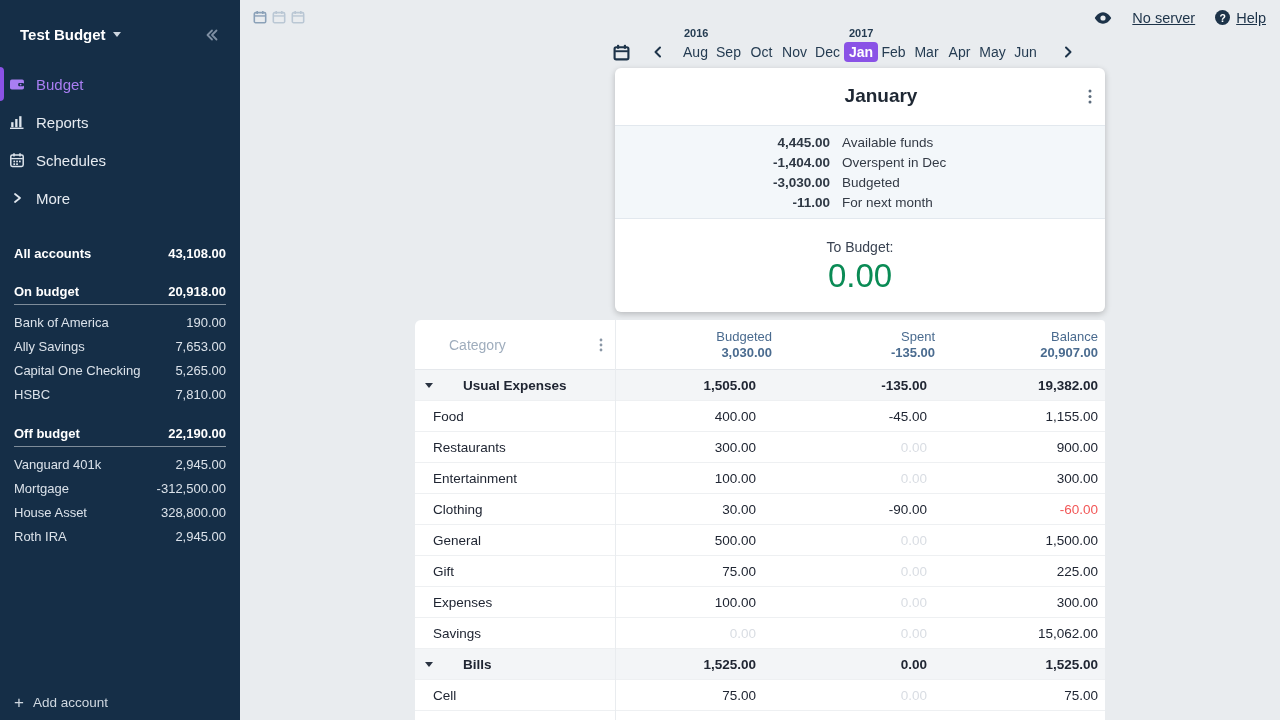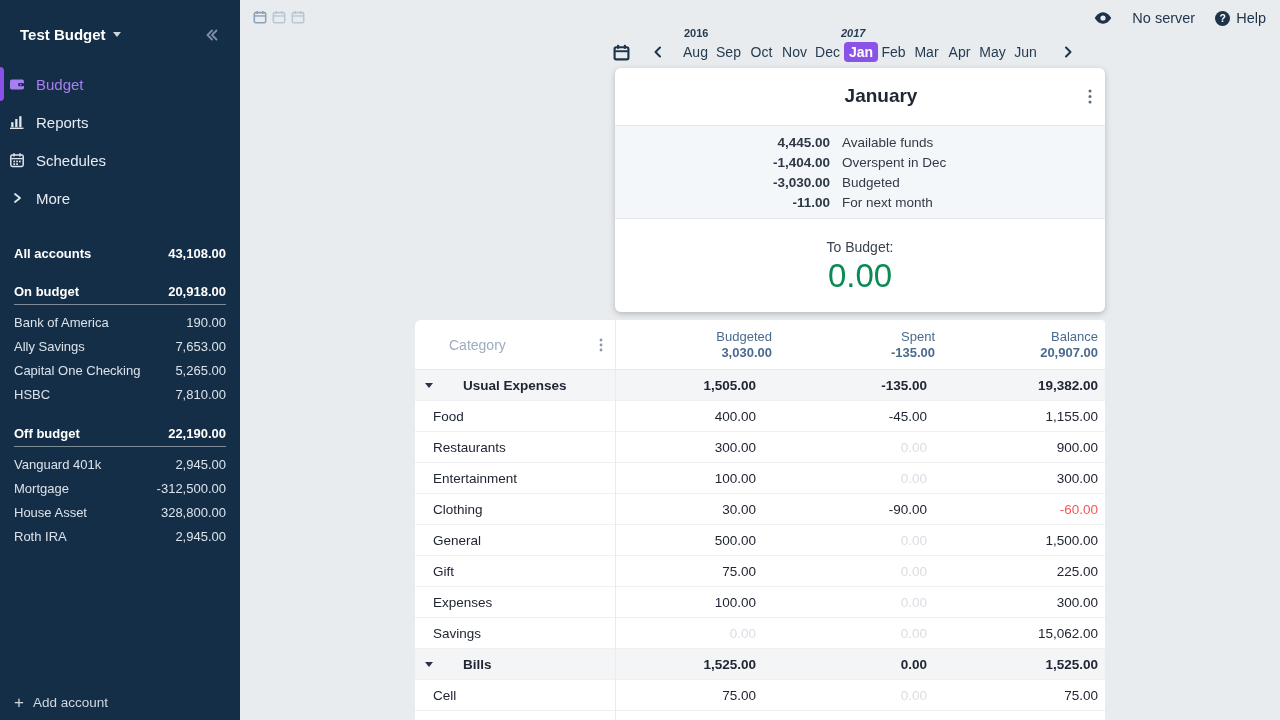--- a/index.html
+++ b/index.html
@@ -27,21 +27,21 @@
   .acct-row.hdr { font-weight:700; color:#fff; height:26px; }
   .acct-row.underlined { border-bottom:1px solid rgba(255,255,255,0.45); margin-bottom:5px; }
   .acct-gap-sm { height:13px; } .acct-gap-lg { height:15px; }
   #add-account { position:absolute; left:14px; bottom:9px; display:flex; align-items:center; gap:9px; font-size:13.5px; color:#cfd7e0; cursor:pointer; }
   .plus-glyph { font-size:17px; font-weight:400; line-height:1; color:#cfd7e0; }
 
   
   #month-toggles { position:absolute; left:253px; top:10px; display:flex; gap:5px; }
   .mt-btn { cursor:pointer; }
   #topbar-right { position:absolute; right:14px; top:10px; display:flex; align-items:center; gap:20px; color:#1d3349; font-size:14.5px; }
-  .tb-btn { display:flex; align-items:center; gap:6px; cursor:pointer; color:#1d3349; }
+  .tb-btn { display:flex; gap:6px; cursor:pointer; color:#1d3349;text-decoration:underline; }
   .q-circle { width:15px; height:15px; border-radius:50%; background:#1d3349; color:#fff; font-size:10.5px; font-weight:700; display:flex; align-items:center; justify-content:center; }
 
   
   #month-nav { position:absolute; left:608px; top:28px; width:480px; height:36px; }
   #month-nav .nav-cal { position:absolute; left:5px; top:16px; cursor:pointer; }
   .nav-arrow { position:absolute; top:18px; cursor:pointer; color:#1d3349; }
   #nav-prev { left:44px; } #nav-next { left:454px; }
   #months-row { position:absolute; left:71px; top:14px; display:flex; }
   .month-cell { width:33px; text-align:center; font-size:14px; color:#253c52; cursor:pointer; line-height:20px; }
   .month-selected { background:#8a52e6; color:#fff; font-weight:700; border-radius:4px; padding:2px 5px; }
@@ -271,21 +271,21 @@
       <div class="month-cell"><span>Apr</span></div>
       <div class="month-cell"><span>May</span></div>
       <div class="month-cell"><span>Jun</span></div>
     </div>
   <span class="nav-arrow" id="nav-next">
     <svg width="12" height="12" viewBox="0 0 12 12">
       <polyline points="4,1.5 8.5,6 4,10.5" fill="none" stroke="currentColor" stroke-width="2" stroke-linecap="round" stroke-linejoin="round"></polyline>
     </svg>
   </span>
 <div class="year-label" style="left: 76px;">2016</div>
-    <div class="year-label" style="left: 233px; font-style: italic;">2017</div>
+    <div class="year-label" style="left: 241px;">2017</div>
   </div>
 
 <div id="month-card">
   <div class="card-title">January</div>
   <span class="card-kebab">
     <svg width="4" height="15" viewBox="0 0 4 15">
       <circle cx="2" cy="2" r="1.5" fill="#5b6b7c"></circle>
         <circle cx="2" cy="7.5" r="1.5" fill="#5b6b7c"></circle>
         <circle cx="2" cy="13" r="1.5" fill="#5b6b7c"></circle>
     </svg>

